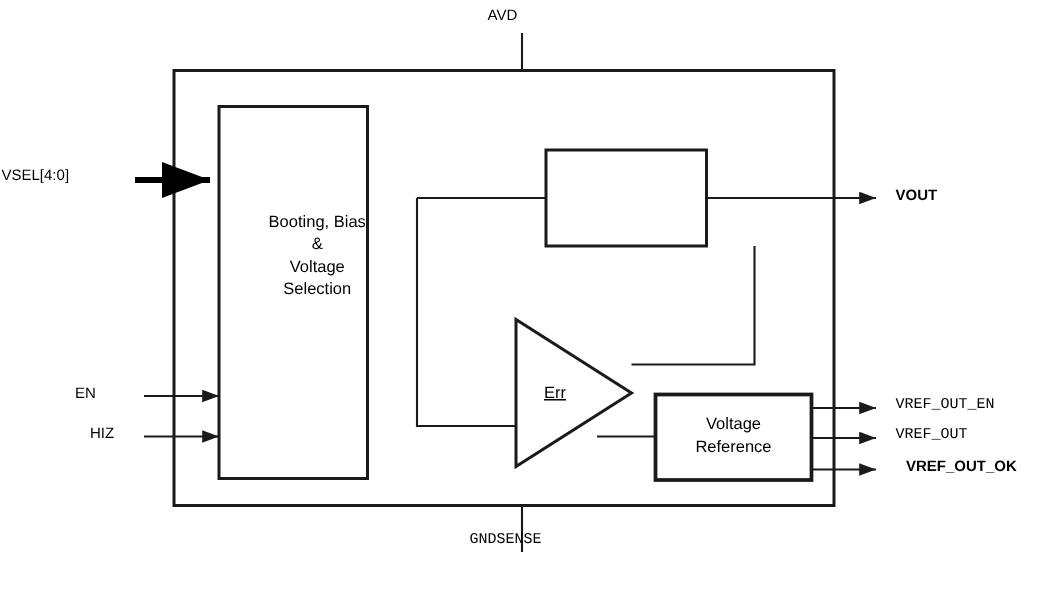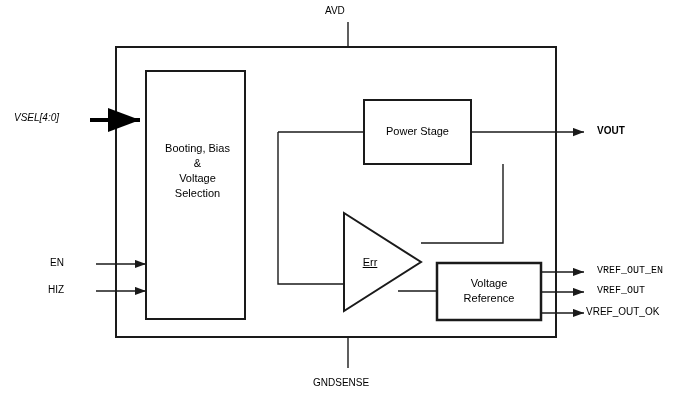--- a/index.html
+++ b/index.html
@@ -78,34 +78,33 @@
 
     <polyline points="421,243 503,243 503,164" fill="none" stroke="#1a1a1a" stroke-width="1.4"></polyline>
 
     <line x1="437" y1="291" x2="398" y2="291" stroke="#1a1a1a" stroke-width="1.4"></line>
 
     <line x1="541" y1="272" x2="584" y2="272" stroke="#1a1a1a" stroke-width="1.4" marker-end="url(#arrow)"></line>
     <line x1="541" y1="292" x2="584" y2="292" stroke="#1a1a1a" stroke-width="1.4" marker-end="url(#arrow)"></line>
     <line x1="541" y1="313" x2="584" y2="313" stroke="#1a1a1a" stroke-width="1.4" marker-end="url(#arrow)"></line>
   </svg>
 
-  <div class="lbl" style="left:14px; top:112px;font-style:italic;">VSEL[4:0]</div>
+  <div class="lbl" style="left:1px; top:112px;">VSEL[4:0]</div>
   <div class="lbl" style="left:50px; top:257px;text-align:right;">EN</div>
-  <div class="lbl" style="left:48px; top:284px;">HIZ</div>
+  <div class="lbl" style="left:60px; top:284px;">HIZ</div>
 
   <div class="lbl" style="left:325px; top:5px;">AVD</div>
-  <div class="lbl" style="left:313px; top:377px;">GNDSENSE</div>
+  <div class="lbl" style="left:313px; top:355px;font-family:Liberation Mono, monospace;">GNDSENSE</div>
 
   <div class="lbl" style="left:597px; top:125px;font-weight:bold;">VOUT</div>
   <div class="lbl" style="left:597px; top:265px;font-family:Liberation Mono, monospace;">VREF_OUT_EN</div>
   <div class="lbl" style="left:597px; top:285px;font-family:Liberation Mono, monospace;">VREF_OUT</div>
-  <div class="lbl" style="left:586px; top:306px;">VREF_OUT_OK</div>
+  <div class="lbl" style="left:604px; top:306px;font-weight:bold;">VREF_OUT_OK</div>
 
-  <div class="blk-label" style="left:146px; top:141px; width:103px;">Booting, Bias
+  <div class="blk-label" style="left:160px; top:141px; width:103px;">Booting, Bias
 &amp;
 Voltage
 Selection</div>
-  <div class="blk-label" style="left:364px; top:124px; width:107px;">Power Stage</div>
   <div class="blk-label" style="left:350px; top:255px; width:40px;text-decoration:underline;">Err</div>
   <div class="blk-label" style="left:437px; top:276px; width:104px;">Voltage
 Reference</div>
 
 </div>
 
 </body></html>

